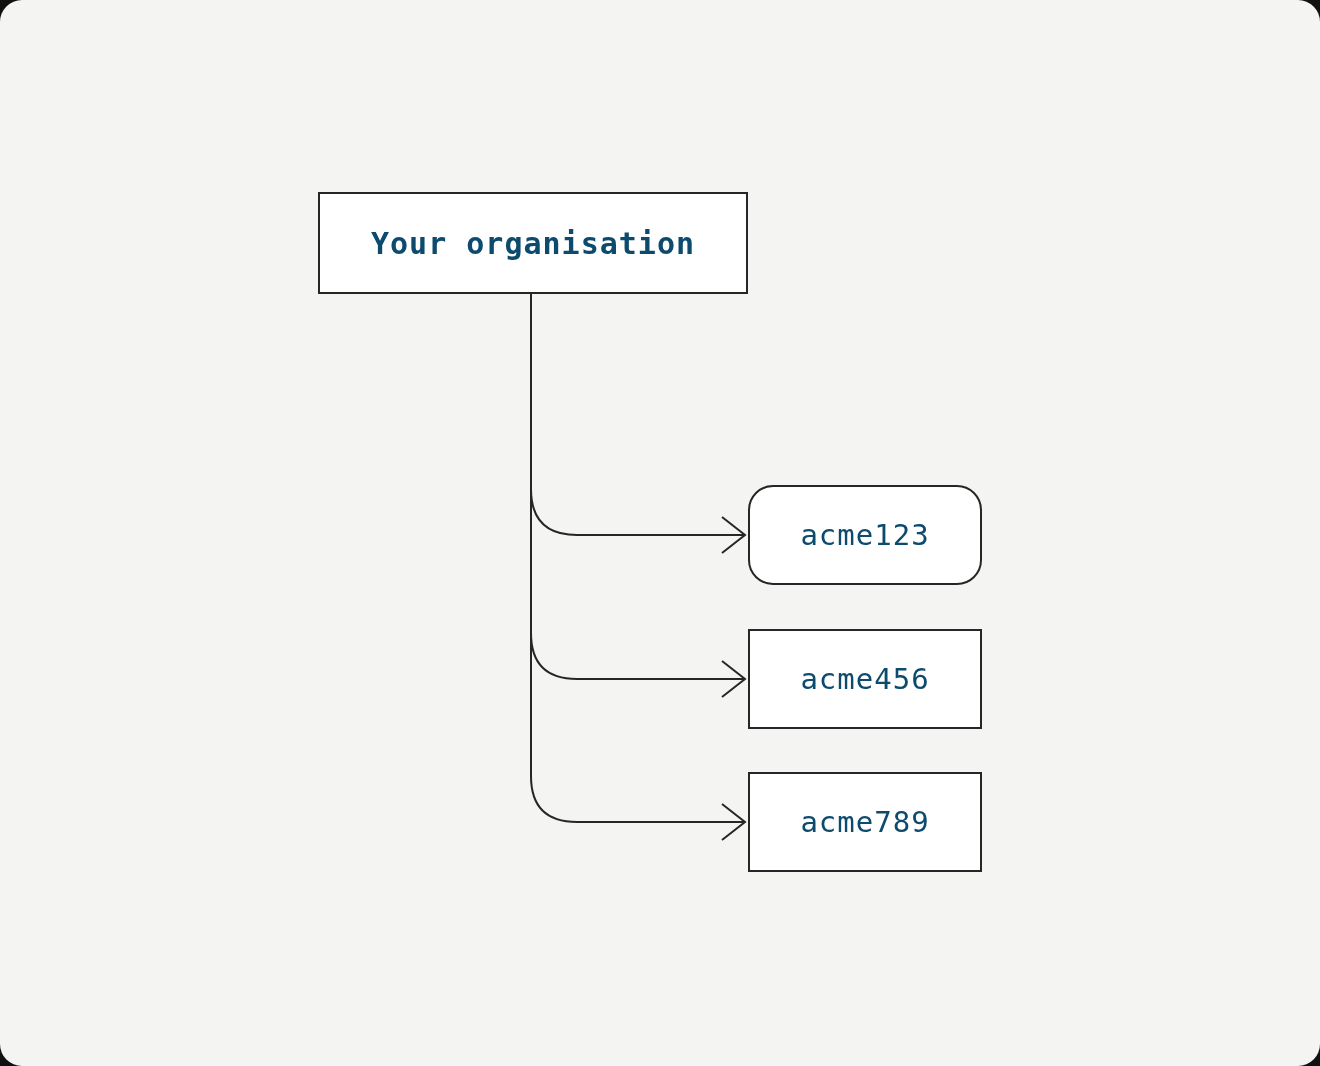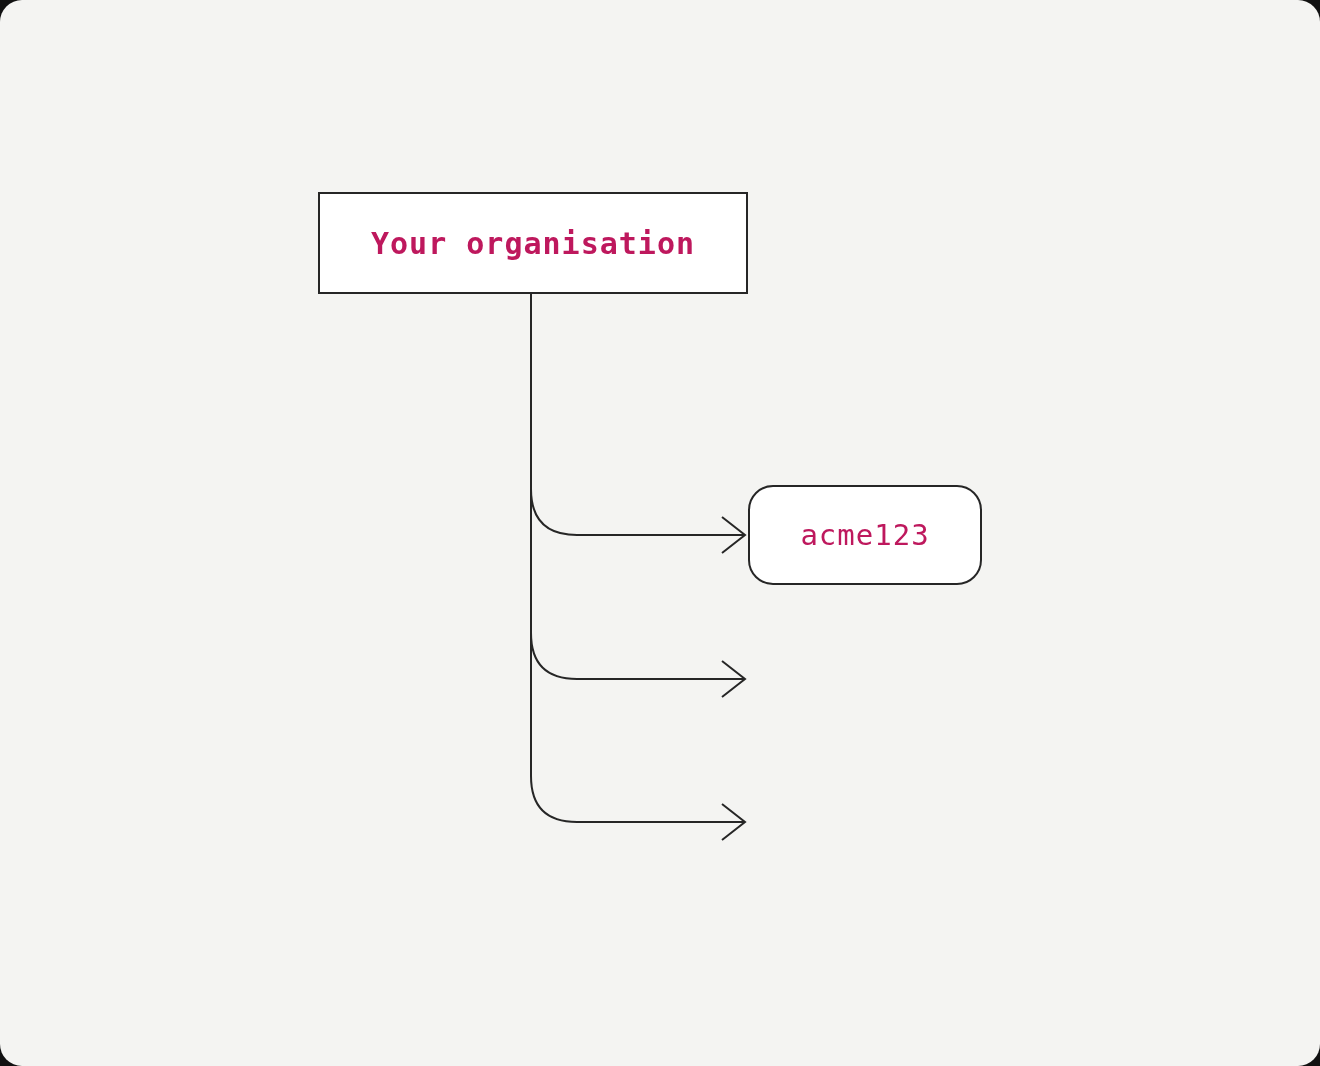--- a/index.html
+++ b/index.html
@@ -8,21 +8,21 @@
     background: #111111;
   }
   .canvas {
     position: relative;
     width: 1320px;
     height: 1066px;
     background: #f4f4f2;
     border-radius: 22px;
     overflow: hidden;
     font-family: "DejaVu Sans Mono", "Liberation Mono", monospace;
-    color: #be185d;
+    color: #0c4a6e;
   }
   .connectors {
     position: absolute;
     left: 0;
     top: 0;
     width: 1320px;
     height: 1066px;
   }
   .connectors path {
     fill: none;
@@ -81,15 +81,21 @@
   </svg>
 
   <div class="node root">
     <span>Your organisation</span>
   </div>
 
   <div class="node child child-0">
     <span>acme123</span>
   </div>
 
+  <div class="node child child-1">
+    <span>acme456</span>
+  </div>
 
+  <div class="node child child-2">
+    <span>acme789</span>
+  </div>
 
 </div>
 
 </body></html>

